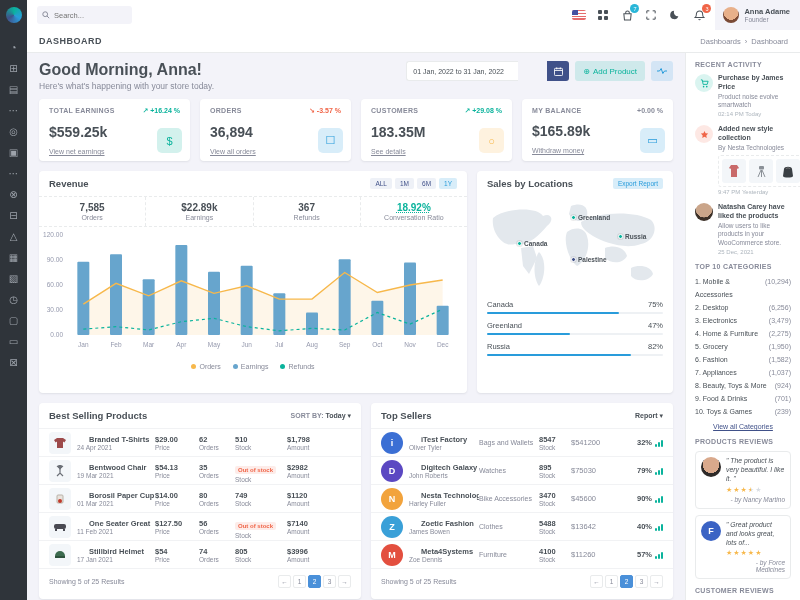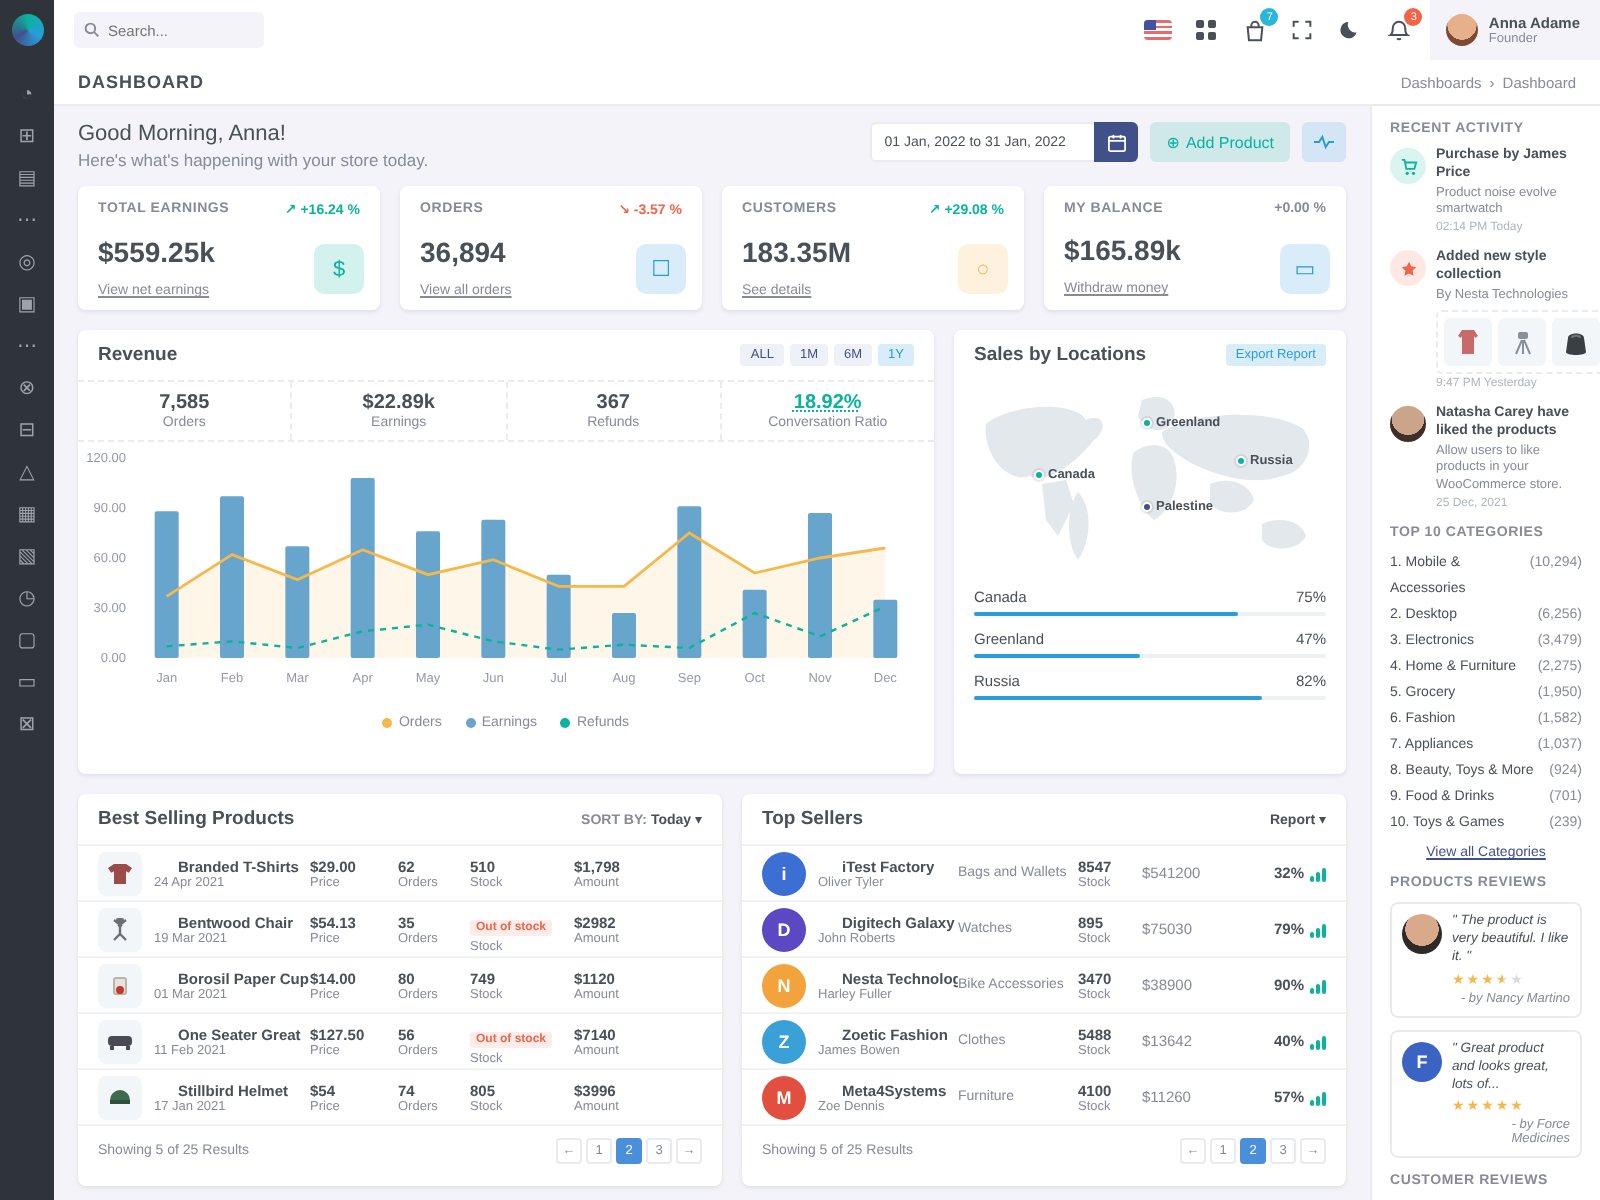--- a/index.html
+++ b/index.html
@@ -23,24 +23,24 @@
   .avatar { width:16px; height:16px; border-radius:50%; background:radial-gradient(circle at 50% 35%,#e8b08a 55%,#7a4a35 56%); }
   .user-name { font-size:7.5px; font-weight:bold; color:#495057; }
   .user-role { font-size:6.5px; color:#878a99; }
   
   .titlebar { position:absolute; left:27px; top:30px; width:773px; height:23px; background:#fff; border-bottom:1px solid #e9ebec; display:flex; align-items:center; justify-content:space-between; padding:0 12px; }
   .page-title { font-size:9px; font-weight:bold; letter-spacing:.5px; }
   .crumbs { font-size:7.5px; color:#878a99; display:flex; gap:4px; align-items:center; }
   
   .main { position:absolute; left:27px; top:53px; width:658px; height:547px; background:#f3f3f9; padding:8px 12px; overflow:hidden; }
   .greet-row { display:flex; justify-content:space-between; align-items:flex-start; margin-bottom:8px; }
-  .greet-h { font-size:11px; font-weight:normal; margin-bottom:2px; }
+  .greet-h { font-size:16px; font-weight:bold; margin-bottom:2px; }
   .greet-s { font-size:8.5px; color:#878a99; }
   .tools { display:flex; gap:6px; align-items:center; }
-  .date-group { display:flex; }
+  .date-group { display:flex;gap:29px; }
   .date-group input { width:112px; height:20px; border:1px solid #e9ebec; border-right:0; border-radius:3px 0 0 3px; font-size:7px; color:#495057; padding:0 6px; background:#fff; outline:0; font-family:inherit; }
   .date-btn { width:22px; height:20px; background:#405189; border-radius:0 3px 3px 0; display:flex; align-items:center; justify-content:center; color:#fff; cursor:pointer; }
   .btn-addprod { height:20px; background:rgba(10,179,156,.15); color:#0ab39c; border:0; border-radius:3px; font-size:8px; padding:0 8px; display:flex; align-items:center; gap:3px; cursor:pointer; font-family:inherit; }
   .btn-pulse { width:22px; height:20px; background:rgba(41,156,219,.15); color:#299cdb; border:0; border-radius:3px; display:flex; align-items:center; justify-content:center; cursor:pointer; }
   
   .stat-row { display:flex; gap:10px; margin-bottom:10px; }
   .stat-card { flex:1; background:#fff; border-radius:4px; box-shadow:0 1px 2px rgba(56,65,74,.1); padding:8px 10px; position:relative; height:62px; }
   .stat-top { display:flex; justify-content:space-between; }
   .stat-label { font-size:7px; font-weight:bold; color:#878a99; letter-spacing:.3px; }
   .stat-change { font-size:7px; font-weight:bold; }
@@ -645,21 +645,21 @@
         <span class="slogo" style="background: rgb(242, 163, 60);">N</span>
         <span class="s-name">
             <div class="p-title">Nesta Technologies</div>
             <div class="p-sub">Harley Fuller</div>
           </span>
         <span class="s-cat">Bike Accessories</span>
         <span class="cell" style="width:32px">
             <div class="c-val">3470</div>
             <div class="c-lab">Stock</div>
           </span>
-        <span class="cell muted" style="width:44px;font-size:7.5px">$38900</span>
+        <span class="cell muted" style="width:44px;font-size:7.5px">$45600</span>
         <span class="pct-wrap">
             <span class="pct">90%</span>
             <span class="bars">
               <i style="height:3px"></i>
               <i style="height:5px"></i>
               <i style="height:7px"></i>
             </span>
           </span>
       </div>
       <div class="trow">

